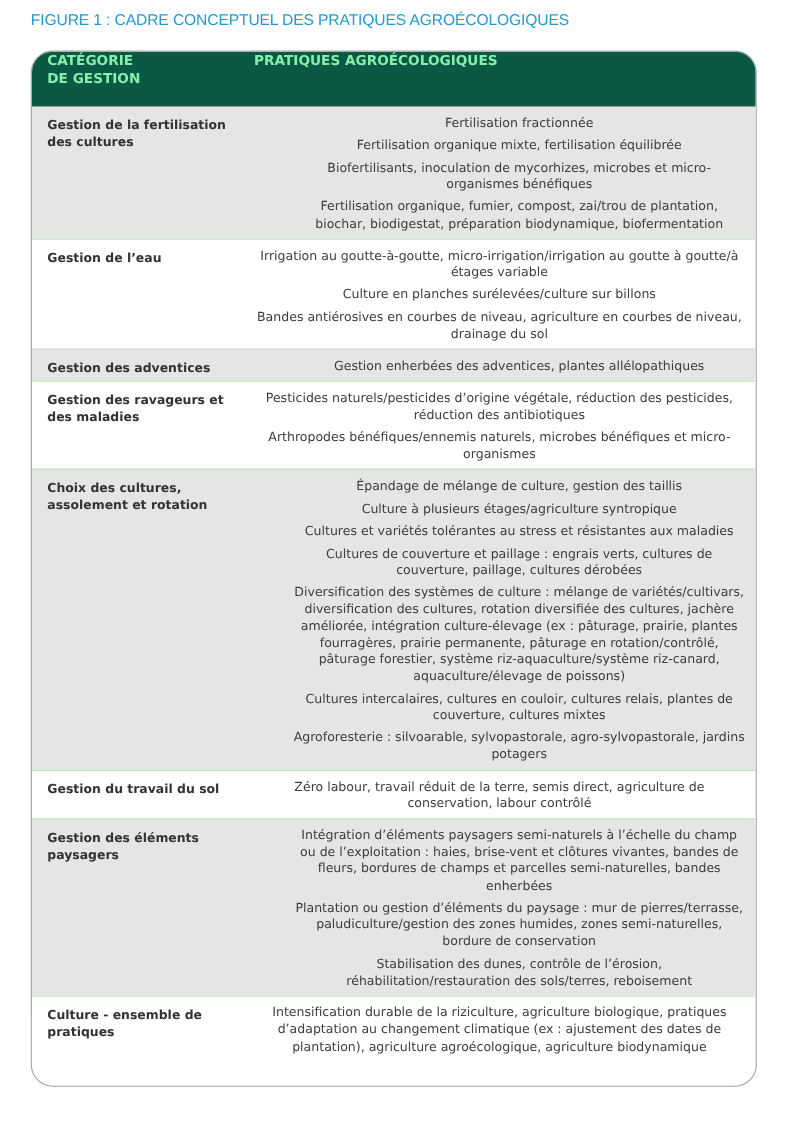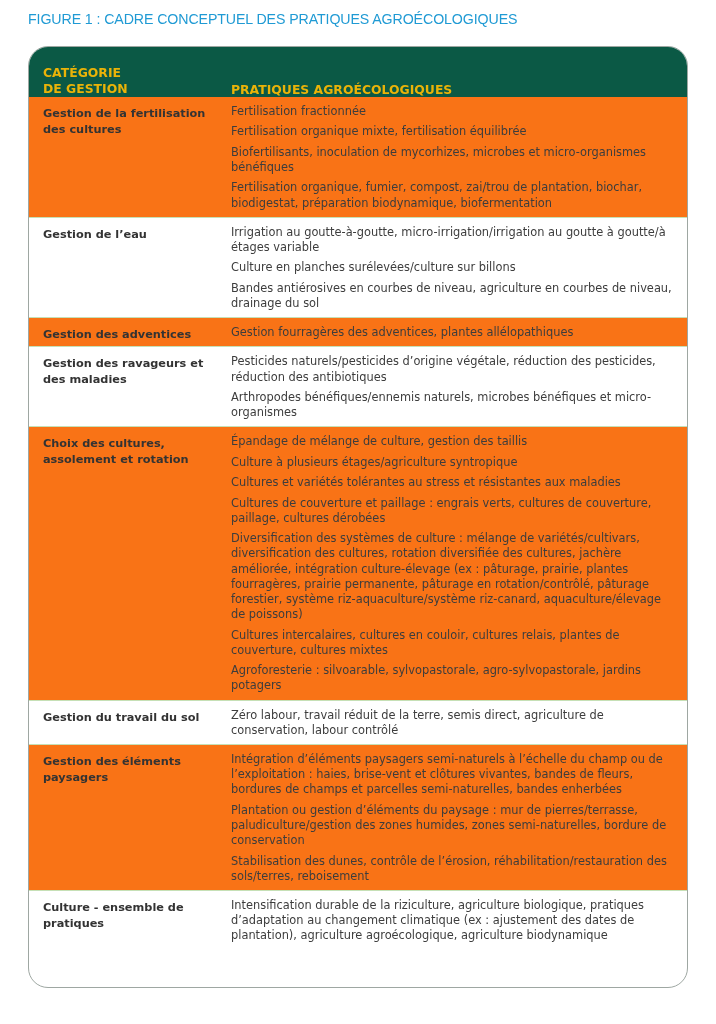--- a/index.html
+++ b/index.html
@@ -8,32 +8,32 @@
   .fig-title {
     position: absolute; left: 28px; top: 11px;
     font-family: "Liberation Sans", "DejaVu Sans", sans-serif;
     font-size: 14.2px; color: #1f9ad4; letter-spacing: -0.1px;
   }
   .table-wrap {
     position: absolute; left: 28px; top: 46px; width: 660px; height: 942px;
     border: 1px solid #9ea7a2; border-radius: 20px; overflow: hidden; background: #fff;
   }
   .thead {
-    height: 50px; background: #0b5945; display: flex; align-items: flex-end; color: #eab308;
+    height: 50px; background: #0b5945; display: flex; align-items: flex-start; color: #86efac;
     font-family: "DejaVu Sans", sans-serif; font-weight: bold; font-size: 12.4px;
   }
   .thead .c1 { width: 188px; padding-left: 14px; line-height: 16px; }
   .thead .c2 { padding-left: 14px; }
   .row { display: flex; border-top: 1.5px solid #c6e0b6; }
   .row:first-of-type { border-top: none; }
-  .row.alt { background: #f97316; }
+  .row.alt { background: #e5e5e5; gap: 36px; }
   .row .cat {
     width: 188px; padding: 9px 0 0 14px; font-weight: bold; font-size: 11.3px; line-height: 16px; color: #333;
   }
-  .row .practices { flex: 1; padding: 7px 10px 6px 14px; }
+  .row .practices { flex: 1; padding: 7px 10px 6px 14px; text-align: center; }
   .practice { font-size: 11.4px; line-height: 15.2px; color: #3d3d3d; margin-bottom: 5.2px; }
   .practice:last-child { margin-bottom: 0; }
   .source {
     position: absolute; right: 28px; top: 998px;
     font-family: "Liberation Sans", sans-serif; font-size: 11.6px; color: #3a3a3a; margin-top: 40px;
   }
 </style>
 </head>
 <body>
 
@@ -61,21 +61,21 @@
         <div class="cat">Gestion de l’eau</div>
         <div class="practices">
           <div class="practice">Irrigation au goutte-à-goutte, micro-irrigation/irrigation au goutte à goutte/à étages variable</div>
           <div class="practice">Culture en planches surélevées/culture sur billons</div>
           <div class="practice">Bandes antiérosives en courbes de niveau, agriculture en courbes de niveau, drainage du sol</div>
         </div>
       </div>
       <div class="row alt">
         <div class="cat">Gestion des adventices</div>
         <div class="practices">
-          <div class="practice">Gestion fourragères des adventices, plantes allélopathiques</div>
+          <div class="practice">Gestion enherbées des adventices, plantes allélopathiques</div>
         </div>
       </div>
       <div class="row">
         <div class="cat">Gestion des ravageurs et des maladies</div>
         <div class="practices">
           <div class="practice">Pesticides naturels/pesticides d’origine végétale, réduction des pesticides, réduction des antibiotiques</div>
           <div class="practice">Arthropodes bénéfiques/ennemis naturels, microbes bénéfiques et micro-organismes</div>
         </div>
       </div>
       <div class="row alt">

